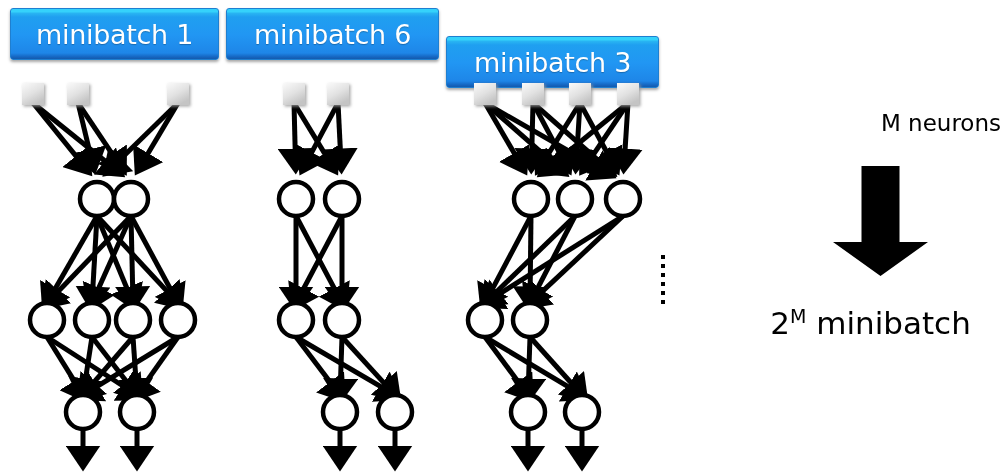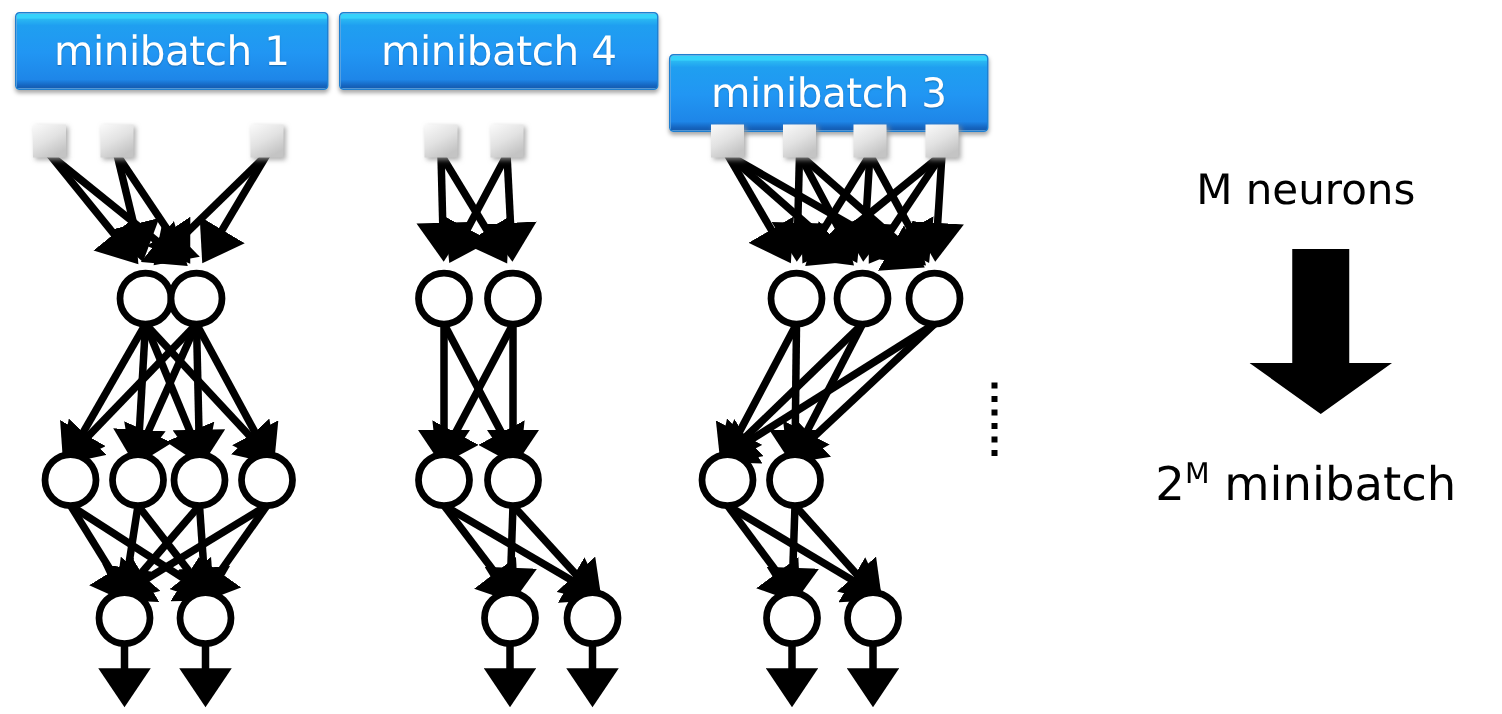--- a/index.html
+++ b/index.html
@@ -45,38 +45,39 @@
   
   .rp{
     position:absolute;
     font-family:"DejaVu Sans", sans-serif;
     color:#000;
     text-align:center;
     white-space:nowrap;
   }
   #rp-top{
     left:740px;top:110px;width:261px;
-    font-size:28px;
+    font-size:23px;
+    text-align:right;
   }
   #rp-bottom{
     left:740px;top:305px;width:261px;
     font-size:31px;
     line-height:1.22;
   }
   #rp-bottom .sup{font-size:19px;vertical-align:super;}
   .arrow-wrap{position:absolute;left:833px;top:166px;width:95px;height:110px;}
 </style>
 </head>
 <body>
 
 <div id="stage">
 
   <div class="btn-row" id="btn-row">
       <div class="mb-btn" style="left: 10px; width: 209px;">minibatch  1</div>
-      <div class="mb-btn" style="left: 226px; width: 213px;">minibatch 4</div>
+      <div class="mb-btn" style="left: 226px; width: 213px;">minibatch 6</div>
       <div class="mb-btn" style="left: 446px; width: 213px; margin-top: 28px;">minibatch 3</div>
     </div>
 
   <svg class="netsvg" id="netsvg" width="1001" height="476" xmlns="http://www.w3.org/2000/svg">
     <defs>
       <linearGradient id="inpGrad" x1="0" y1="0" x2="0.55" y2="1">
         <stop offset="0%" stop-color="#fafafa"></stop>
         <stop offset="55%" stop-color="#e2e2e2"></stop>
         <stop offset="100%" stop-color="#c4c4c4"></stop>
       </linearGradient>

